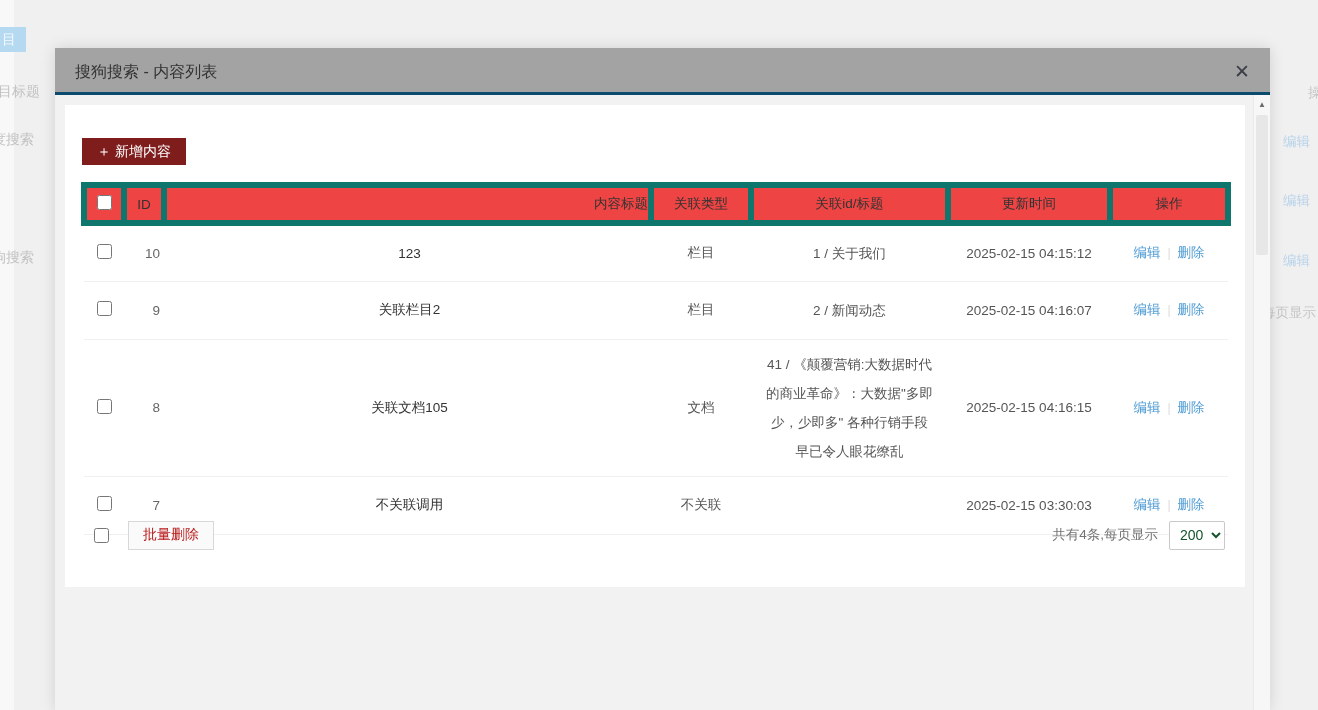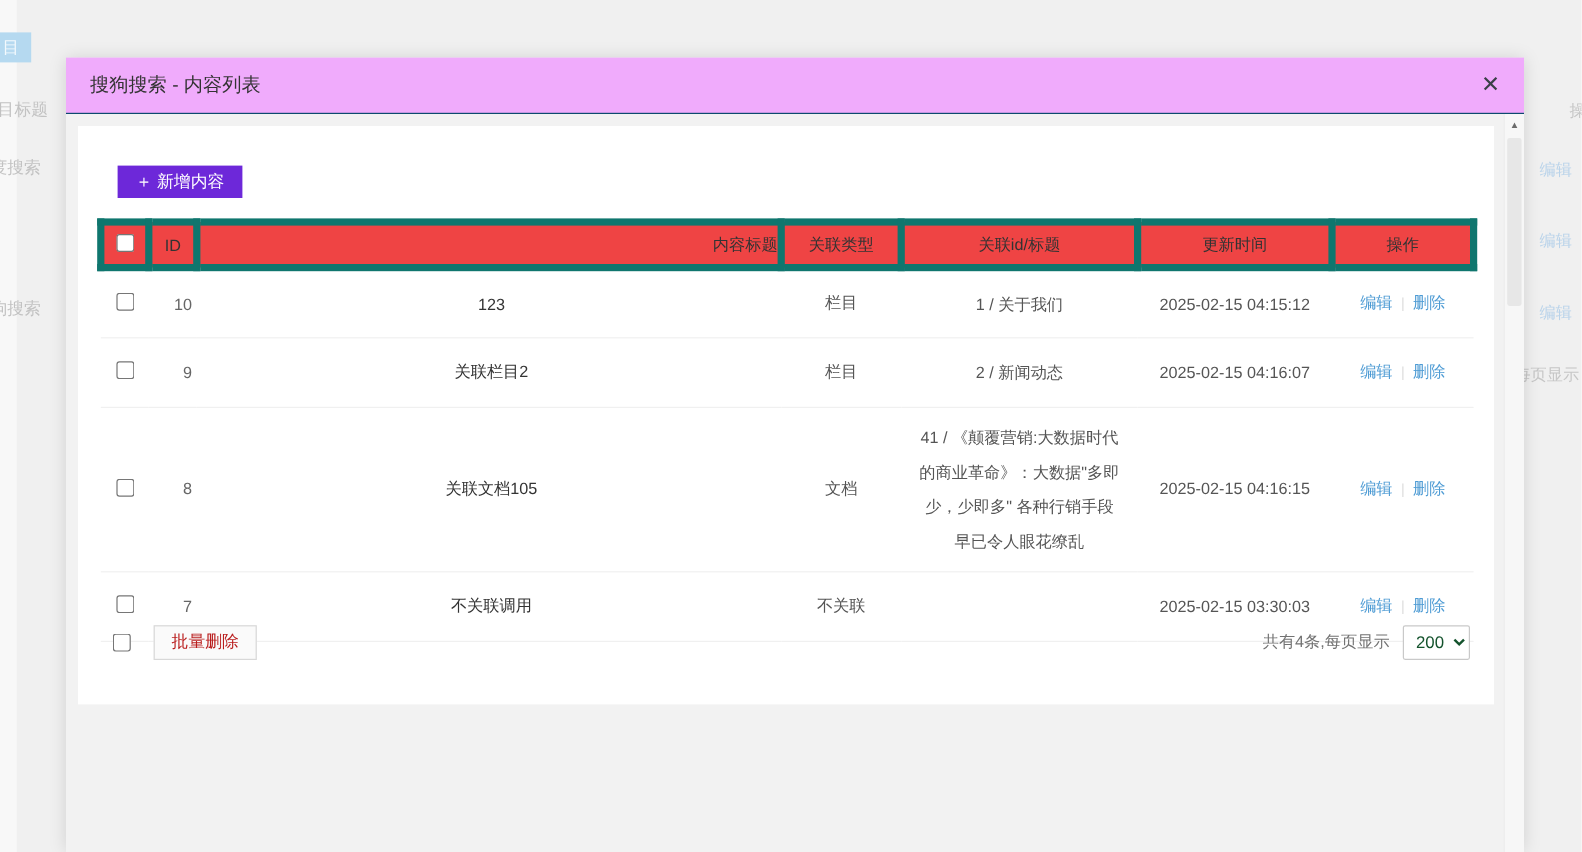--- a/index.html
+++ b/index.html
@@ -13,42 +13,42 @@
   .bg-menu-active { position:absolute; left:0; top:27px; width:26px; height:25px;
     background:#b5d9f0; color:#f3f9fd; font-size:14px; line-height:25px; padding-left:2px;
     white-space:nowrap; overflow:hidden; }
   .bg-left-label { position:absolute; white-space:nowrap; font-size:14px; color:#c2c2c2; }
   .bg-right-label { position:absolute; white-space:nowrap; font-size:13.5px; color:#c6c6c6; }
   .bg-edit-link { position:absolute; white-space:nowrap; font-size:13.5px; color:#b9d3ea; }
 
   
   .dialog { position:absolute; left:55px; top:48px; width:1215px; height:662px;
     background:#f2f2f2; box-shadow:0 0 14px rgba(0,0,0,0.13); }
-  .dialog-header { position:relative; height:47px; background:#f0abfc;
-    border-bottom:1px solid #0c4a6e;text-decoration:underline; }
+  .dialog-header { position:relative; height:47px; background:#a3a3a3;
+    border-bottom:3px solid #0c4a6e;text-decoration:underline; }
   .dialog-title { position:absolute; left:20px; top:0; line-height:47px;
     font-size:16px; color:#333; }
   .dialog-close { position:absolute; right:20px; top:11px; font-size:19px; color:#3a3f47;
     line-height:24px; cursor:pointer; background:none; border:none;
     font-family:"DejaVu Sans",sans-serif; }
 
   
   .scrollbar { position:absolute; right:0; top:47px; bottom:0; width:17px;
     background:#f7f7f7; border-left:1px solid #ebebeb; }
   .scroll-up { position:absolute; top:5px; left:0; width:100%; text-align:center;
     font-size:8px; color:#6b6b6b; cursor:pointer; }
   .scroll-thumb { position:absolute; top:20px; left:2px; width:12px; height:140px;
     background:#e7e7e7; border-radius:2px; }
 
   
   .card { position:absolute; left:10px; top:57px; width:1180px; height:482px;
     background:#ffffff; }
   .btn-add { position:absolute; left:17px; top:33px; height:27px; padding:0 15px;
-    background:#6d28d9; border:none; color:#fff; font-size:14px; cursor:pointer;
-    font-family:inherit;margin-left:16px; }
+    background:#7f1d1d; border:none; color:#fff; font-size:14px; cursor:pointer;
+    font-family:inherit; }
 
   
   .list-table { position:absolute; left:16px; top:77px; width:1144px;
     border-collapse:collapse; table-layout:fixed; }
   .list-table th { background:#ef4444; border:6px solid #0f766e; font-weight:normal;
     height:38px; font-size:13.5px; color:#333; text-align:center;margin-top:22px; }
   .list-table th.col-title { text-align:right; padding-left:8px; }
   .list-table td { border-bottom:1px solid #f0f0f0; font-size:13.5px; color:#555;
     text-align:center; height:58px; padding:6px 4px; }
   .list-table td.cell-title { text-align:center; padding-left:8px; color:#333; }

